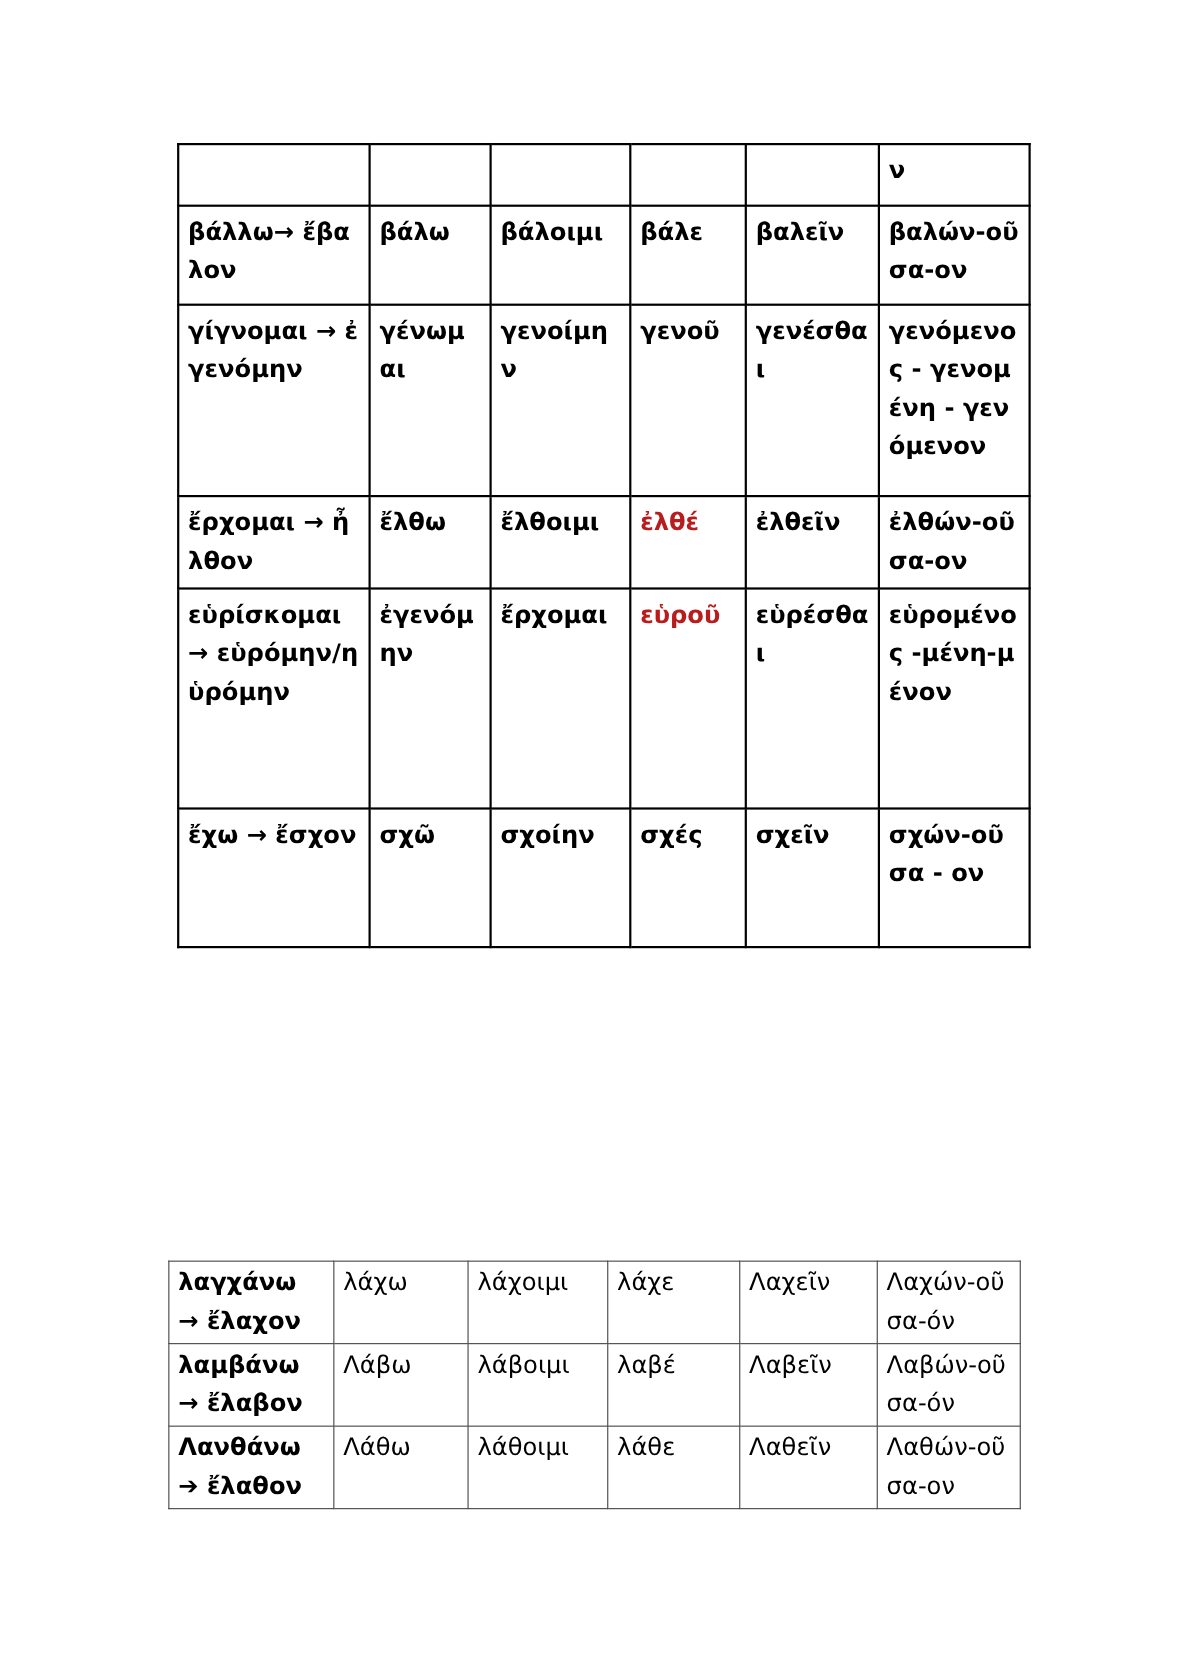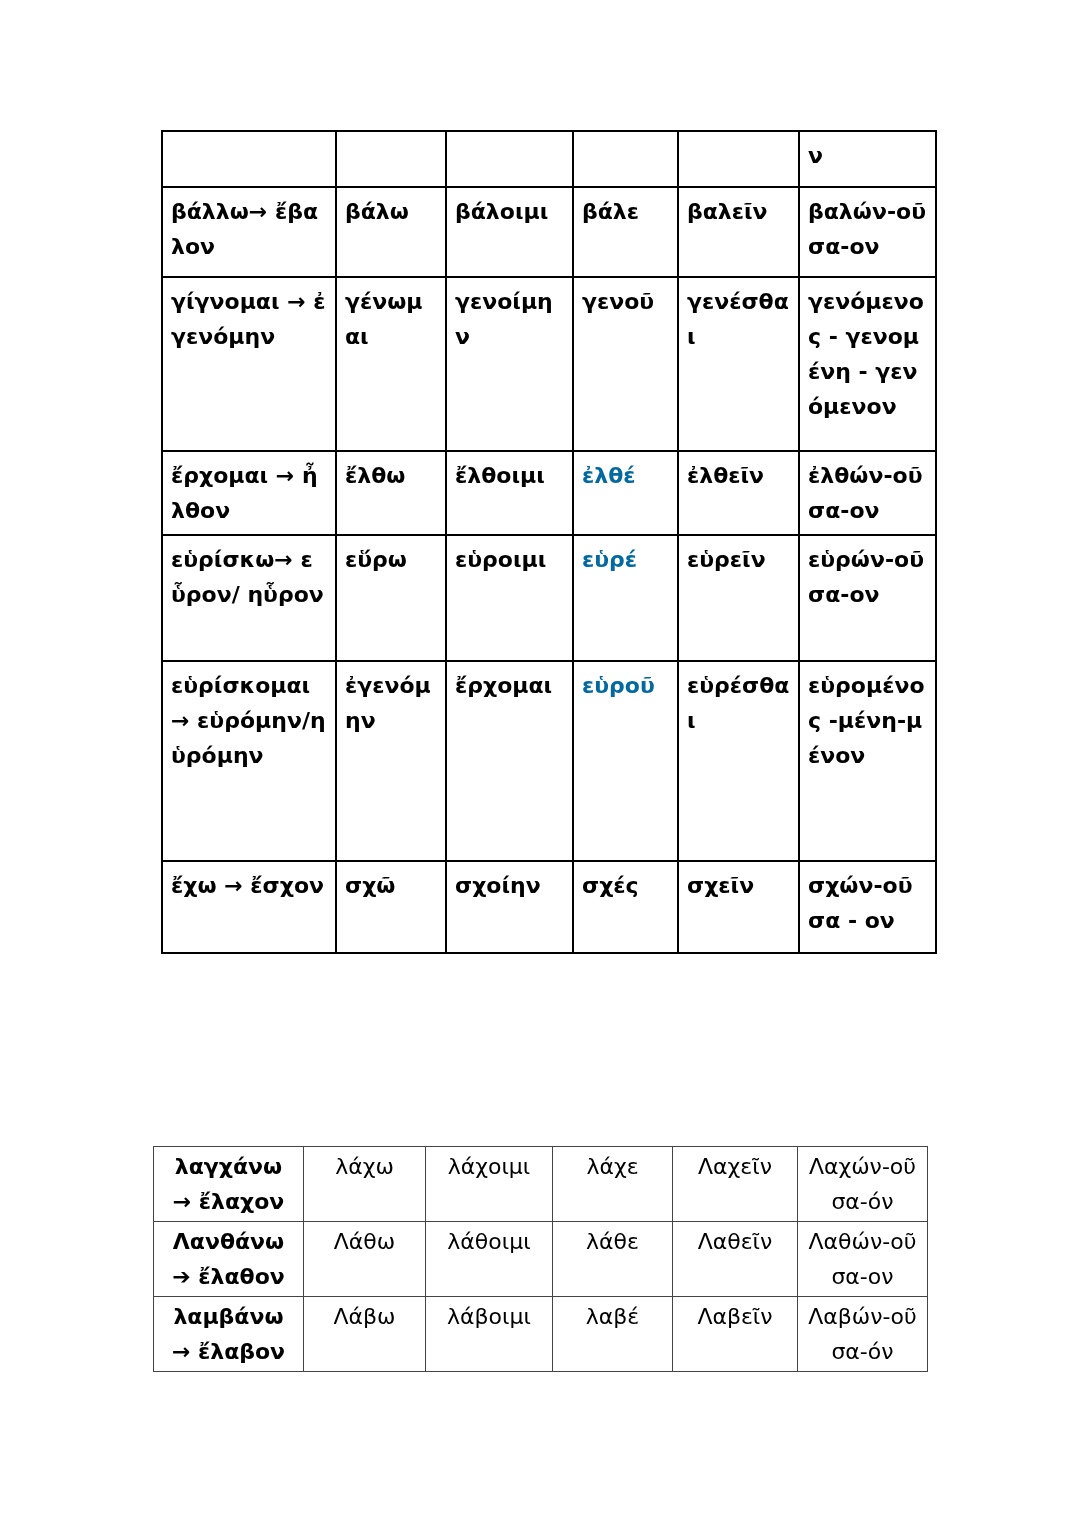--- a/index.html
+++ b/index.html
@@ -2,25 +2,25 @@
 <html><head>
 <meta charset="utf-8">
 <style>
   html, body { margin:0; padding:0; background:#ffffff; }
   body { width:1080px; height:1527px; position:relative; overflow:hidden;
          font-family:"DejaVu Sans", sans-serif; color:#000; }
   table { border-collapse:collapse; position:absolute; table-layout:fixed; }
   #t1 { left:161px; top:130px; width:774px; }
   #t1 td { border:2px solid #000; vertical-align:top; padding:6px 8px 6px 8px;
            font-size:22px; font-weight:bold; line-height:35px; word-break:break-all; }
-  #t2 { left:153px; top:1146px; width:774px;text-align:center; }
+  #t2 { left:153px; top:1146px; width:774px; }
   #t2 td { border:1px solid #444; vertical-align:top; padding:2px 8px;
            font-size:22px; line-height:35px; word-break:break-all; }
   #t2 td.verb { font-weight:bold; }
-  .red { color:#0369a1; }
+  .red { color:#b91c1c; }
 </style>
 </head>
 <body>
 
 <table id="t1">
   <colgroup>
     <col style="width:174px">
       <col style="width:110px">
       <col style="width:127px">
     <col style="width:105px">
@@ -53,37 +53,29 @@
       <td>γενόμενος - γενομένη - γενόμενον</td>
     </tr>
     <tr style="height:73px">
       <td>ἔρχομαι → ἦλθον</td>
       <td>ἔλθω</td>
       <td>ἔλθοιμι</td>
       <td class="red">ἐλθέ</td>
       <td>ἐλθεῖν</td>
       <td>ἐλθών-οῦσα-ον</td>
     </tr>
-    <tr style="height:126px">
-      <td>εὑρίσκω→ εὗρον/ ηὗρον</td>
-      <td>εὕρω</td>
-      <td>εὑροιμι</td>
-      <td class="red">εὑρέ</td>
-      <td>εὑρεῖν</td>
-      <td>εὑρών-οῦσα-ον</td>
-    </tr>
     <tr style="height:200px">
       <td>εὑρίσκομαι → εὑρόμην/ηὑρόμην</td>
       <td>ἐγενόμην</td>
       <td>ἔρχομαι</td>
       <td class="red">εὑροῦ</td>
       <td>εὑρέσθαι</td>
       <td>εὑρομένος -μένη-μένον</td>
     </tr>
-    <tr style="height:92px">
+    <tr style="height:126px">
       <td>ἔχω → ἔσχον</td>
       <td>σχῶ</td>
       <td>σχοίην</td>
       <td>σχές</td>
       <td>σχεῖν</td>
       <td>σχών-οῦσα - ον</td>
     </tr>
   </tbody>
 </table>
 
@@ -99,29 +91,29 @@
   <tbody>
     <tr style="height:72px">
       <td class="verb">λαγχάνω → ἔλαχον</td>
       <td>λάχω</td>
       <td>λάχοιμι</td>
       <td>λάχε</td>
       <td>Λαχεῖν</td>
       <td>Λαχών-οῦσα-όν</td>
     </tr>
     <tr style="height:72px">
+      <td class="verb">λαμβάνω → ἔλαβον</td>
+      <td>Λάβω</td>
+      <td>λάβοιμι</td>
+      <td>λαβέ</td>
+      <td>Λαβεῖν</td>
+      <td>Λαβών-οῦσα-όν</td>
+    </tr>
+    <tr style="height:72px">
       <td class="verb">Λανθάνω ➔ ἔλαθον</td>
       <td>Λάθω</td>
       <td>λάθοιμι</td>
       <td>λάθε</td>
       <td>Λαθεῖν</td>
       <td>Λαθών-οῦσα-ον</td>
     </tr>
-    <tr style="height:72px">
-      <td class="verb">λαμβάνω → ἔλαβον</td>
-      <td>Λάβω</td>
-      <td>λάβοιμι</td>
-      <td>λαβέ</td>
-      <td>Λαβεῖν</td>
-      <td>Λαβών-οῦσα-όν</td>
-    </tr>
   </tbody>
 </table>
 
 </body></html>

